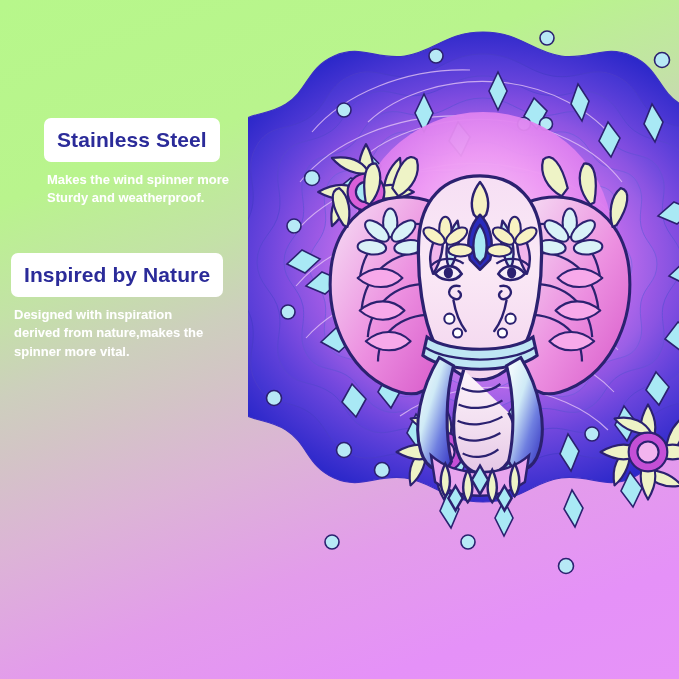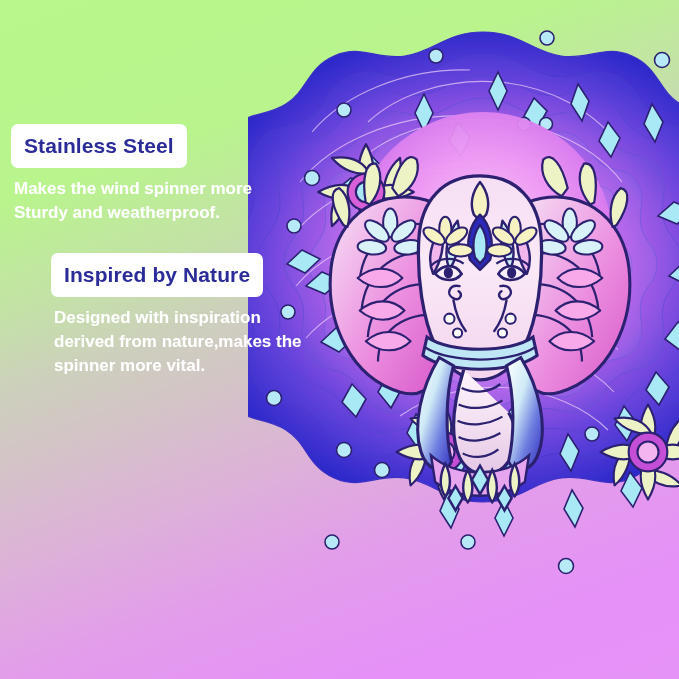--- a/index.html
+++ b/index.html
@@ -28,41 +28,41 @@
   #spinner-art{
     position:absolute;
     left:248px; top:-18px;
     width:470px; height:638px;
     pointer-events:none;
   }
   #spinner-art svg{display:block;width:100%;height:100%;}
 
   
   .feature-block{position:absolute;left:0;width:300px;}
-  #feature-block-1{top:124px;}
-  #feature-block-2{top:253px;margin-left:40px;}
+  #feature-block-1{top:118px;padding-left:33px;}
+  #feature-block-2{top:253px;}
   #feature-block-3{top:410px;}
 
   .feature-title{
     display:inline-block;
     background:#ffffff;
     color:#2b2b99;
     font-size:21px;
     font-weight:bold;
     letter-spacing:.1px;
     line-height:1;
     padding:11px 13px 12px 13px;
     margin-left:11px;
     border-radius:7px;
     white-space:nowrap;
   }
   .feature-desc{
     margin:9px 0 0 14px;
     color:#ffffff;
-    font-size:17px;
+    font-size:13px;
     font-weight:bold;
     line-height:1.42;
     white-space:pre-line;
     text-shadow:0 0 1px rgba(255,255,255,.25);
   }
 </style>
 </head>
 <body>
 
 <div id="product-image">

